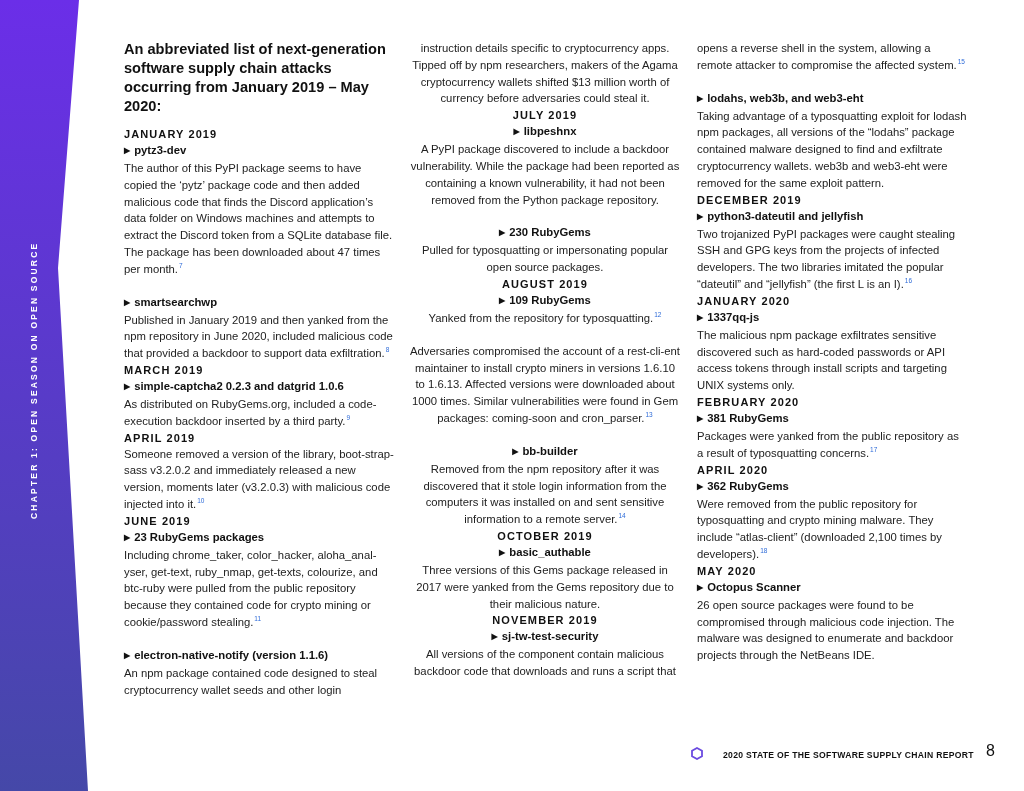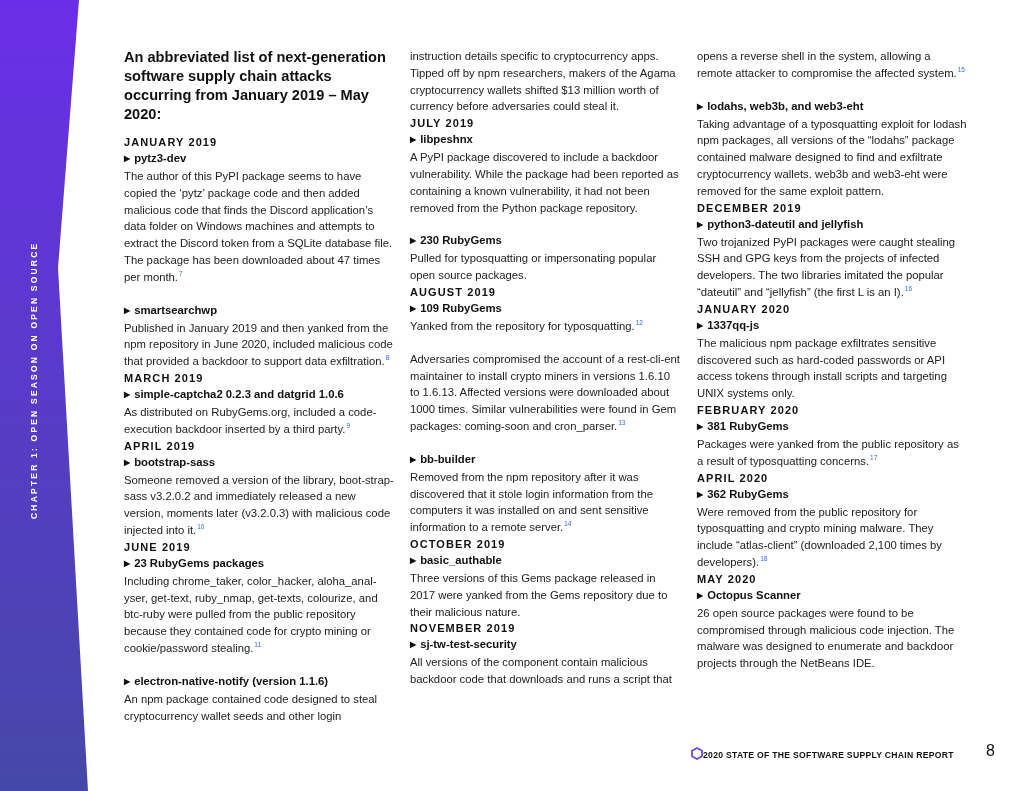--- a/index.html
+++ b/index.html
@@ -2,35 +2,35 @@
 <html><head>
   <meta charset="utf-8">
   <style>
     html, body { margin:0; padding:0; }
     body { width:1024px; height:791px; position:relative; overflow:hidden; background:#fff;
       font-family:"Liberation Sans", sans-serif; color:#1d1d1f; }
     .band { position:absolute; left:0; top:0; width:100px; height:791px; }
     .band svg { display:block; }
     .chapter { position:absolute; left:29px; top:519px; transform-origin:0 0; transform:rotate(-90deg);
       color:#fff; font-size:8.5px; font-weight:bold; letter-spacing:2.2px; white-space:nowrap; }
-    .col { position:absolute; top:48px; width:270px; font-size:11.3px; line-height:16.8px; }
+    .col { position:absolute; top:40px; width:270px; font-size:11.3px; line-height:16.8px; }
     .col1 { left:124px; }
-    .col2 { left:410px; }
+    .col2 { left:410px;text-align:center; }
     .col3 { left:697px; }
     .title { font-size:14.6px; font-weight:bold; line-height:19px; margin:0 0 10px 0; color:#111; }
     .month { font-weight:bold; font-size:11px; letter-spacing:1.1px; line-height:16px; color:#111; }
     .item { margin-top:16px; }
     .month + .item { margin-top:0; }
     .item-title { font-weight:bold; font-size:11.3px; line-height:16px; color:#111; }
     .item-title .tri { font-size:8px; margin-right:4px; position:relative; top:-1px; }
     .item-body { color:#222; }
     .fn { font-size:6.5px; vertical-align:super; line-height:0; color:#2e6bd8; margin-left:1px; }
     .first { margin-top:0 !important; }
     .footer { position:absolute; left:691px; top:746px; display:flex; align-items:center; }
-    .footer .label { font-size:8.6px; font-weight:bold; letter-spacing:0.3px; margin-left:0; color:#111; }
+    .footer .label { font-size:8.6px; font-weight:bold; letter-spacing:0.3px; margin-left:20px; color:#111; }
     .footer .page { position:absolute; left:295px; top:-4px; font-size:16px; color:#111; }
   </style>
 </head>
 <body>
 
 <div class="band">
   <svg width="100" height="791" viewBox="0 0 100 791">
     <defs>
       <linearGradient id="bg" x1="0" y1="0" x2="0" y2="1">
         <stop offset="0" stop-color="#6B2EE8"></stop>
@@ -56,21 +56,20 @@
   </div>
 
   <div class="month">MARCH 2019</div>
   <div class="item">
     <div class="item-title"><span class="tri">▶</span><span>simple-captcha2 0.2.3 and datgrid 1.0.6</span></div>
     <div class="item-body"><span>As distributed on RubyGems.org, included a code-execution backdoor inserted by a third party.</span><sup class="fn">9</sup></div>
   </div>
 
   <div class="month">APRIL 2019</div>
   <div class="item">
-    <div class="item-title"><span class="tri">▶</span><span>bootstrap-sass</span></div>
     <div class="item-body"><span>Someone removed a version of the library, boot-strap-sass v3.2.0.2 and immediately released a new version, moments later (v3.2.0.3) with malicious code injected into it.</span><sup class="fn">10</sup></div>
   </div>
 
   <div class="month">JUNE 2019</div>
   <div class="item">
     <div class="item-title"><span class="tri">▶</span><span>23 RubyGems packages</span></div>
     <div class="item-body"><span>Including chrome_taker, color_hacker, aloha_anal-yser, get-text, ruby_nmap, get-texts, colourize, and btc-ruby were pulled from the public repository because they contained code for crypto mining or cookie/password stealing.</span><sup class="fn">11</sup></div>
   </div>
   <div class="item">
     <div class="item-title"><span class="tri">▶</span><span>electron-native-notify (version 1.1.6)</span></div>

